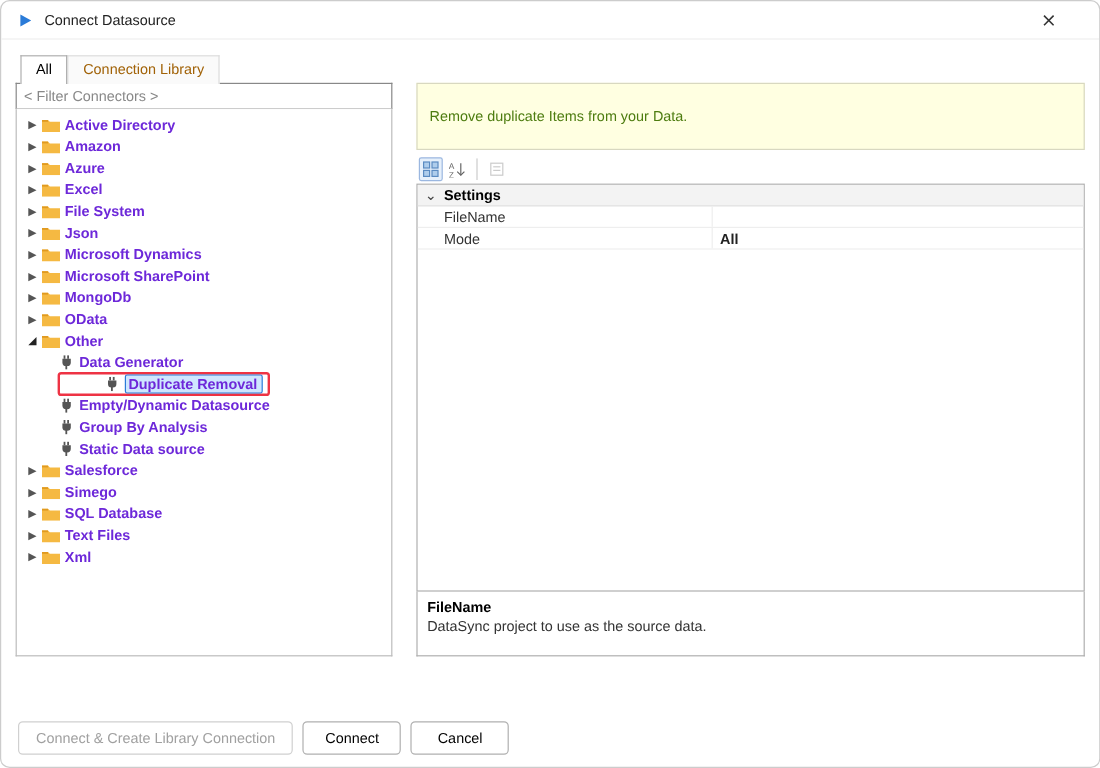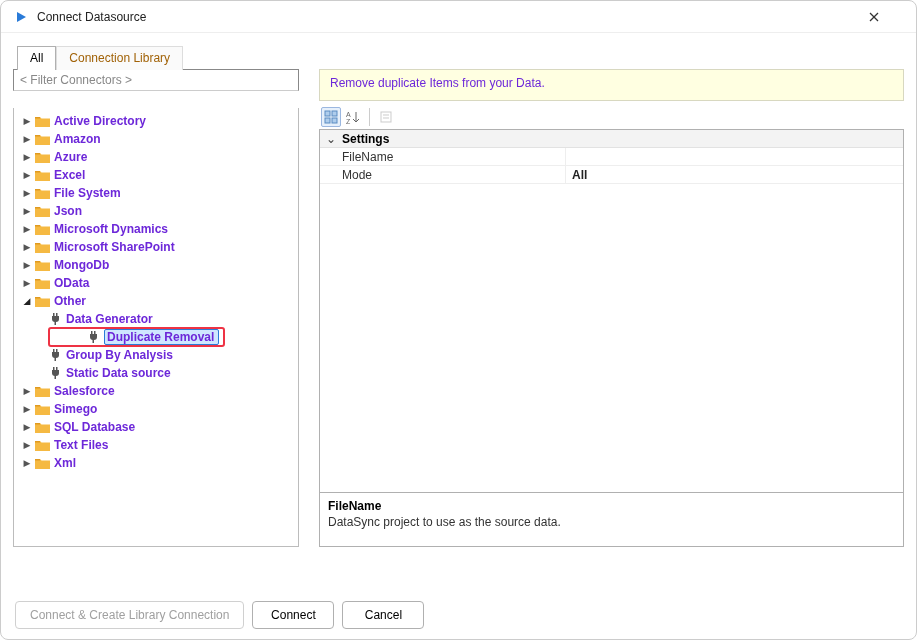--- a/index.html
+++ b/index.html
@@ -78,24 +78,23 @@
     display: flex;
     align-items: center;
     border-bottom: 1px solid #ccc;
   }
   .main-cols {
     display: flex;
     gap: 20px;
     height: 478px;
   }
   .left-panel {
-    width: 286px;
+    width: 314px;
     display: flex;
     flex-direction: column;
-    gap: 17px;
   }
   .tree-box {
     border: 1px solid #bcbcbc;
     border-top: none;
     flex: 1;
     overflow: auto;
     padding: 4px 2px 4px 2px;
     background: #fff;
   }
   .tree ul { list-style: none; margin: 0; padding: 0; }
@@ -141,23 +140,23 @@
     padding: 0 4px 0 2px;
   }
   .right-panel {
     flex: 1;
     display: flex;
     flex-direction: column;
   }
   .desc-bar {
     background: #ffffe1;
     border: 1px solid #d8d8c0;
-    height: 32px;
-    padding: 6px 10px;
-    color: #6d28d9;
+    height: 56px;
+    padding: 20px 10px;
+    color: #4d7c0f;
     font-size: 12px;
   }
   .prop-toolbar {
     display: flex;
     align-items: center;
     gap: 2px;
     padding: 6px 2px 2px;
   }
   .tb-btn {
     width: 20px; height: 20px;
@@ -430,20 +429,34 @@
                   <span class="leaf-icon">
                         <svg width="10" height="12" viewBox="0 0 10 12">
                           <rect x="3" y="0" width="1.5" height="3" fill="#555"></rect>
                           <rect x="6" y="0" width="1.5" height="3" fill="#555"></rect>
                           <path d="M2 3 h7 v3 a3 3 0 0 1 -3 3 h-1 a3 3 0 0 1 -3 -3 z" fill="#555"></path>
                           <rect x="4.5" y="8" width="1.5" height="4" fill="#555"></rect>
                         </svg>
                       </span>
                   <span class="selected-blue label">Duplicate Removal</span>
                 </span>
+              </div>
+                </li>
+              <li>
+                  <div class="row">
+                <span class="arrow blank">▶</span>
+                <span class="leaf-icon">
+                      <svg width="10" height="12" viewBox="0 0 10 12">
+                        <rect x="3" y="0" width="1.5" height="3" fill="#555"></rect>
+                        <rect x="6" y="0" width="1.5" height="3" fill="#555"></rect>
+                        <path d="M2 3 h7 v3 a3 3 0 0 1 -3 3 h-1 a3 3 0 0 1 -3 -3 z" fill="#555"></path>
+                        <rect x="4.5" y="8" width="1.5" height="4" fill="#555"></rect>
+                      </svg>
+                    </span>
+                <span class="label">Empty/Dynamic Datasource</span>
               </div>
                 </li>
               <li>
                   <div class="row">
                 <span class="arrow blank">▶</span>
                 <span class="leaf-icon">
                       <svg width="10" height="12" viewBox="0 0 10 12">
                         <rect x="3" y="0" width="1.5" height="3" fill="#555"></rect>
                         <rect x="6" y="0" width="1.5" height="3" fill="#555"></rect>
                         <path d="M2 3 h7 v3 a3 3 0 0 1 -3 3 h-1 a3 3 0 0 1 -3 -3 z" fill="#555"></path>

